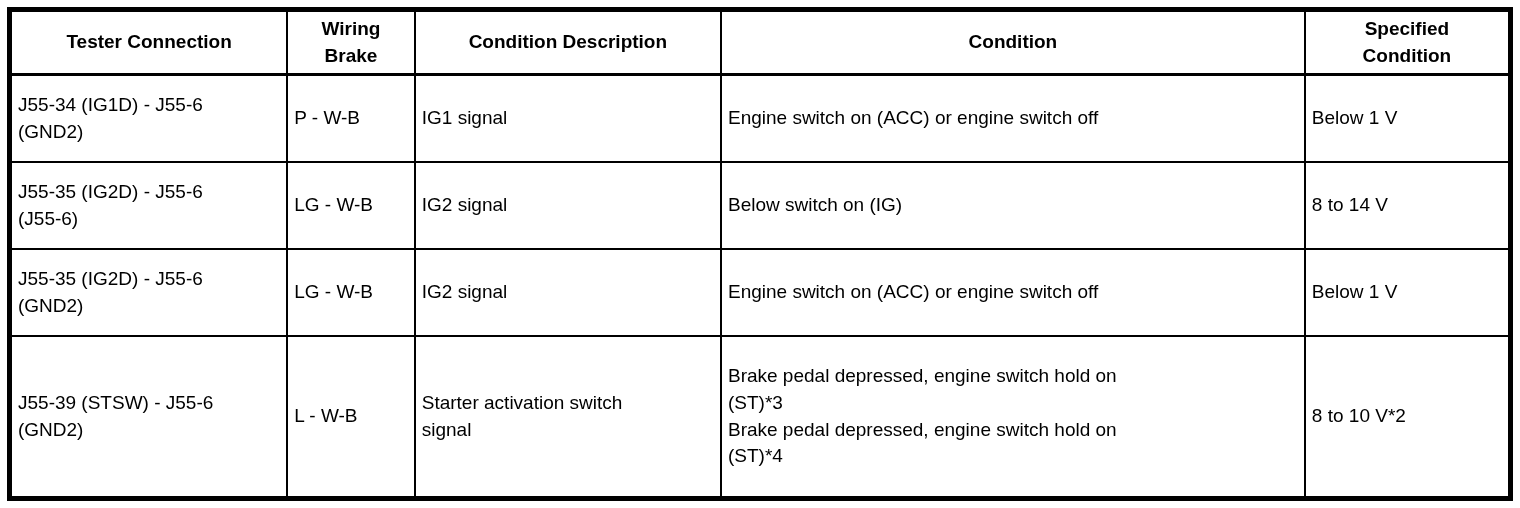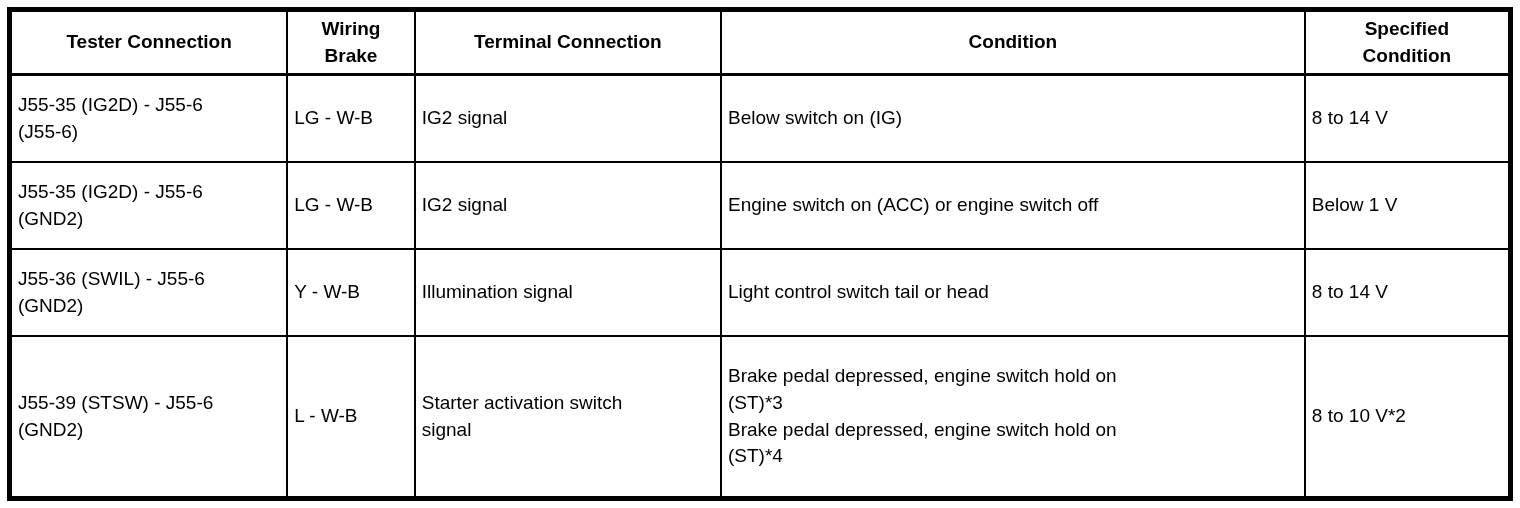--- a/index.html
+++ b/index.html
@@ -60,50 +60,50 @@
       <col style="width:8.5%">
       <col style="width:20.4%">
       <col style="width:38.9%">
       <col style="width:13.7%">
     </colgroup>
     <thead>
       <tr class="header-row">
         <th>Tester Connection</th>
         <th>Wiring
 Brake</th>
-        <th>Terminal Connection</th>
+        <th>Condition Description</th>
         <th>Condition</th>
         <th>Specified
 Condition</th>
       </tr>
     </thead>
     <tbody>
+      <tr class="body-row">
+        <td>J55-34 (IG1D) - J55-6
+(GND2)</td>
+        <td>P - W-B</td>
+        <td>IG1 signal</td>
+        <td>Engine switch on (ACC) or engine switch off</td>
+        <td>Below 1 V</td>
+      </tr>
       <tr class="body-row">
         <td>J55-35 (IG2D) - J55-6
 (J55-6)</td>
         <td>LG - W-B</td>
         <td>IG2 signal</td>
         <td>Below switch on (IG)</td>
         <td>8 to 14 V</td>
       </tr>
       <tr class="body-row">
         <td>J55-35 (IG2D) - J55-6
 (GND2)</td>
         <td>LG - W-B</td>
         <td>IG2 signal</td>
         <td>Engine switch on (ACC) or engine switch off</td>
         <td>Below 1 V</td>
-      </tr>
-      <tr class="body-row">
-        <td>J55-36 (SWIL) - J55-6
-(GND2)</td>
-        <td>Y - W-B</td>
-        <td>Illumination signal</td>
-        <td>Light control switch tail or head</td>
-        <td>8 to 14 V</td>
       </tr>
       <tr class="body-row-tall">
         <td>J55-39 (STSW) - J55-6
 (GND2)</td>
         <td>L - W-B</td>
         <td>Starter activation switch
 signal</td>
         <td>Brake pedal depressed, engine switch hold on
 (ST)*3
 Brake pedal depressed, engine switch hold on

